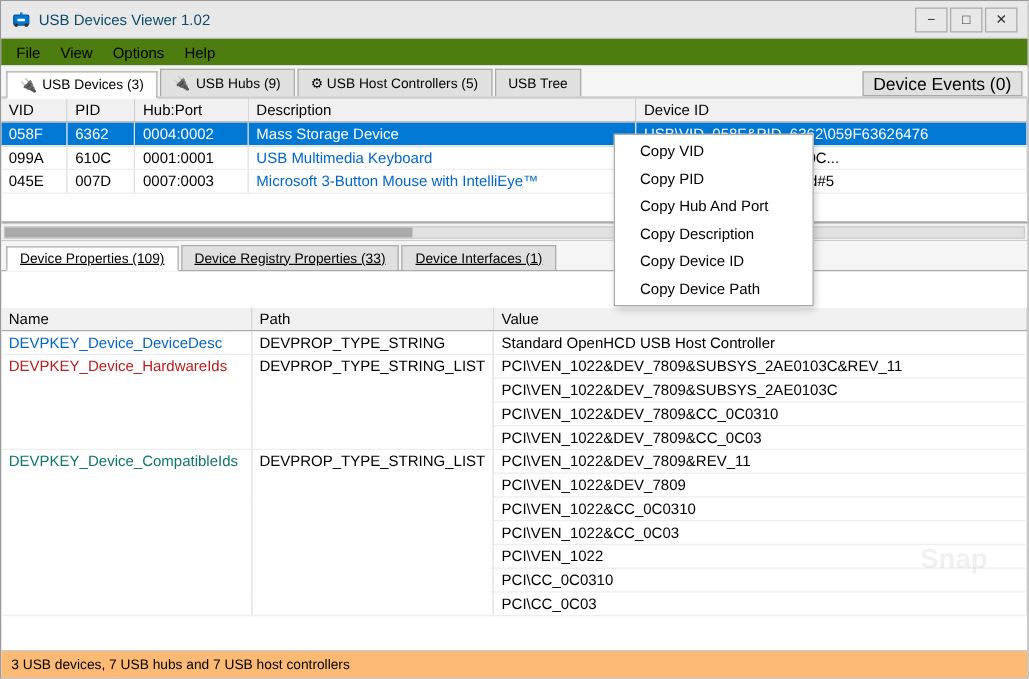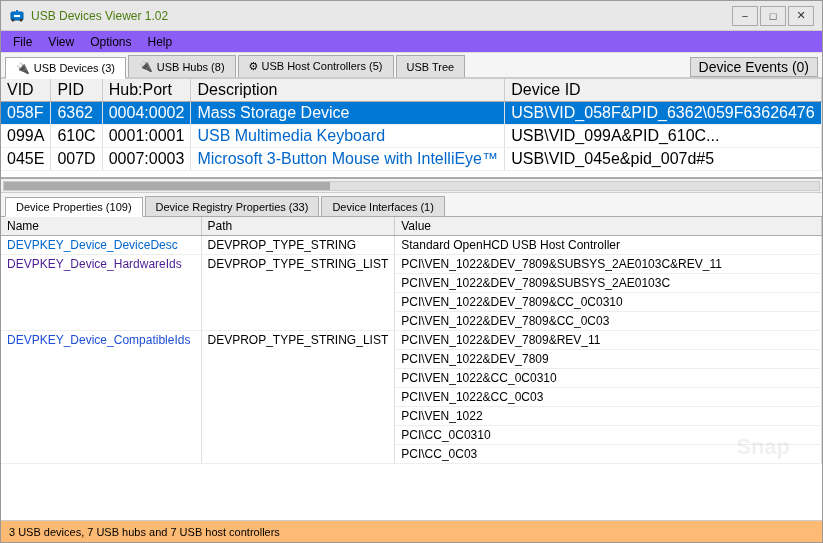--- a/index.html
+++ b/index.html
@@ -34,41 +34,41 @@
       width: 16px;
       height: 16px;
       margin-right: 6px;
       display: flex;
       align-items: center;
       justify-content: center;
     }
     .title-bar-text {
       flex: 1;
       font-size: 12px;
-      color: #4d7c0f;
+      color: #0c4a6e;
     }
     .title-bar-buttons {
       display: flex;
       gap: 2px;
     }
     .title-btn {
       width: 26px;
       height: 20px;
       background: #e8e8e8;
       border: 1px solid #aaa;
       cursor: pointer;
       display: flex;
       align-items: center;
       justify-content: center;
       font-size: 11px;
       color: #333;
     }
     
     .menu-bar {
-      background: #8b5cf6;
+      background: #4d7c0f;
       height: 22px;
       display: flex;
       align-items: center;
       padding: 0 4px;
       border-bottom: 1px solid #ddd;
     }
     .menu-item {
       padding: 2px 8px;
       cursor: pointer;
       font-size: 12px;
@@ -127,21 +127,21 @@
     
     .device-table-wrapper {
       height: 100px;
       overflow: auto;
       border-bottom: 2px solid #aaa;
       flex-shrink: 0;
     }
     .device-table {
       width: 100%;
       border-collapse: collapse;
-      font-size: 16px;
+      font-size: 12px;
     }
     .device-table th {
       background: #f0f0f0;
       border-right: 1px solid #ccc;
       border-bottom: 1px solid #aaa;
       padding: 2px 6px;
       text-align: left;
       font-weight: normal;
       white-space: nowrap;
       position: sticky;
@@ -197,37 +197,39 @@
     .props-tab {
       padding: 2px 10px;
       border: 1px solid #aaa;
       border-bottom: none;
       background: #e0e0e0;
       cursor: pointer;
       font-size: 11px;
       height: 20px;
       display: flex;
       align-items: center;
+      text-decoration: underline;
     }
     .props-tab.active {
       background: #fff;
       border-bottom: 1px solid #fff;
       margin-bottom: -1px;
       z-index: 1;
     }
     
     .props-table-wrapper {
       flex: 1;
       overflow: auto;
       position: relative;
     }
     .props-table {
       width: 100%;
       border-collapse: collapse;
       font-size: 12px;
+      margin-top: 29px;
     }
     .props-table th {
       background: #f0f0f0;
       border-right: 1px solid #ccc;
       border-bottom: 1px solid #aaa;
       padding: 2px 6px;
       text-align: left;
       font-weight: normal;
       position: sticky;
       top: 0;
@@ -316,21 +318,21 @@
     <div class="menu-item">Help</div>
   </div>
 
   <div class="tab-bar">
     <div class="tab active">
       <span>🔌</span>
       <span>USB Devices (3)</span>
     </div>
     <div class="tab">
       <span>🔌</span>
-      <span>USB Hubs (8)</span>
+      <span>USB Hubs (9)</span>
     </div>
     <div class="tab">
       <span>⚙ USB Host Controllers (5)</span>
     </div>
     <div class="tab">
       <span>USB Tree</span>
     </div>
     <button class="device-events-btn">Device Events (0)</button>
   </div>
 
@@ -372,20 +374,28 @@
           </tbody>
       </table>
     </div>
 
     <div class="hscroll-area">
       <div class="hscroll-track">
         <div class="hscroll-thumb"></div>
       </div>
     </div>
 
+    <div class="context-menu" id="ctx-menu">
+    <div class="context-menu-item">Copy VID</div>
+        <div class="context-menu-item">Copy PID</div>
+        <div class="context-menu-item">Copy Hub And Port</div>
+        <div class="context-menu-item">Copy Description</div>
+        <div class="context-menu-item">Copy Device ID</div>
+        <div class="context-menu-item">Copy Device Path</div>
+      </div>
 
     <div class="props-tab-bar" id="props-tabs">
     <div class="props-tab active">Device Properties (109)</div>
         <div class="props-tab">Device Registry Properties (33)</div>
         <div class="props-tab">Device Interfaces (1)</div>
       </div>
 
     <div class="props-table-wrapper">
       <table class="props-table">
         <thead>
@@ -395,35 +405,35 @@
             <th class="col-value">Value</th>
           </tr>
         </thead>
         <tbody id="props-tbody">
         <tr>
               <td rowspan="1" style="color: rgb(0, 102, 204);">DEVPKEY_Device_DeviceDesc</td>
               <td rowspan="1">DEVPROP_TYPE_STRING</td>
               <td>Standard OpenHCD USB Host Controller</td>
             </tr>
             <tr>
-              <td rowspan="4" style="color: #4c1d95;">DEVPKEY_Device_HardwareIds</td>
+              <td rowspan="4" style="color: #b91c1c;">DEVPKEY_Device_HardwareIds</td>
               <td rowspan="4">DEVPROP_TYPE_STRING_LIST</td>
               <td>PCI\VEN_1022&amp;DEV_7809&amp;SUBSYS_2AE0103C&amp;REV_11</td>
             </tr>
             <tr>
               <td>PCI\VEN_1022&amp;DEV_7809&amp;SUBSYS_2AE0103C</td>
             </tr>
             <tr>
               <td>PCI\VEN_1022&amp;DEV_7809&amp;CC_0C0310</td>
             </tr>
             <tr>
               <td>PCI\VEN_1022&amp;DEV_7809&amp;CC_0C03</td>
             </tr>
             <tr>
-              <td rowspan="7" style="color: #1d4ed8;">DEVPKEY_Device_CompatibleIds</td>
+              <td rowspan="7" style="color: #0f766e;">DEVPKEY_Device_CompatibleIds</td>
               <td rowspan="7">DEVPROP_TYPE_STRING_LIST</td>
               <td>PCI\VEN_1022&amp;DEV_7809&amp;REV_11</td>
             </tr>
             <tr>
               <td>PCI\VEN_1022&amp;DEV_7809</td>
             </tr>
             <tr>
               <td>PCI\VEN_1022&amp;CC_0C0310</td>
             </tr>
             <tr>

